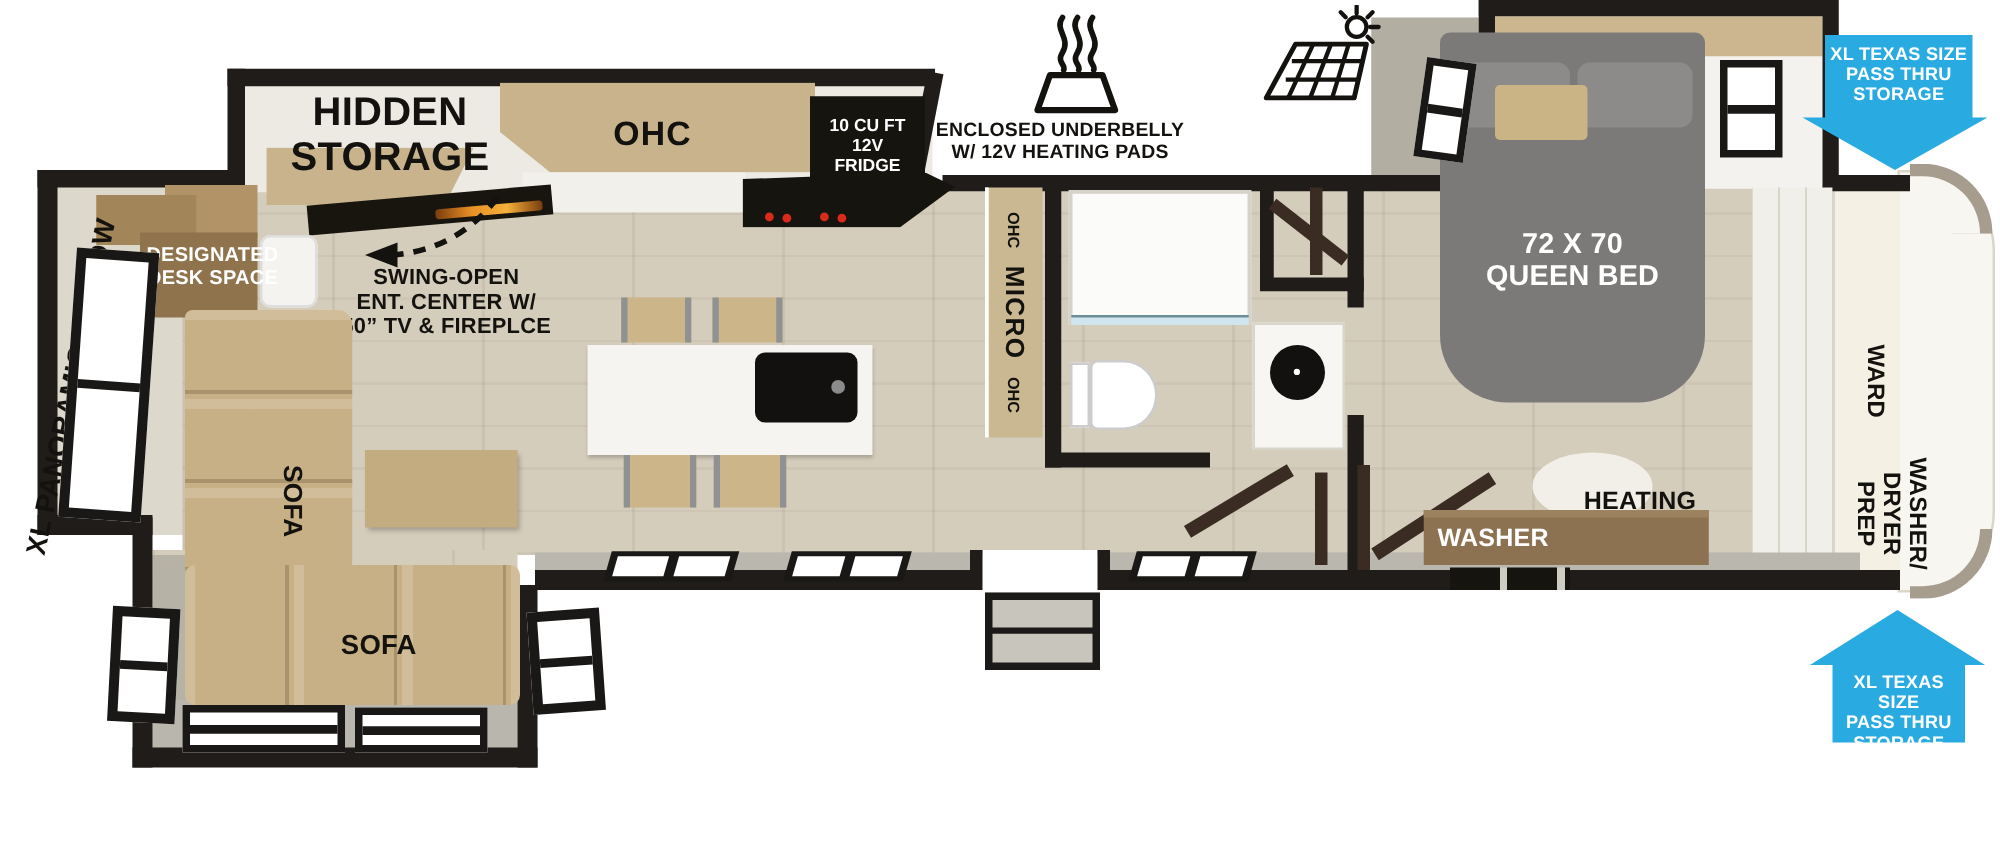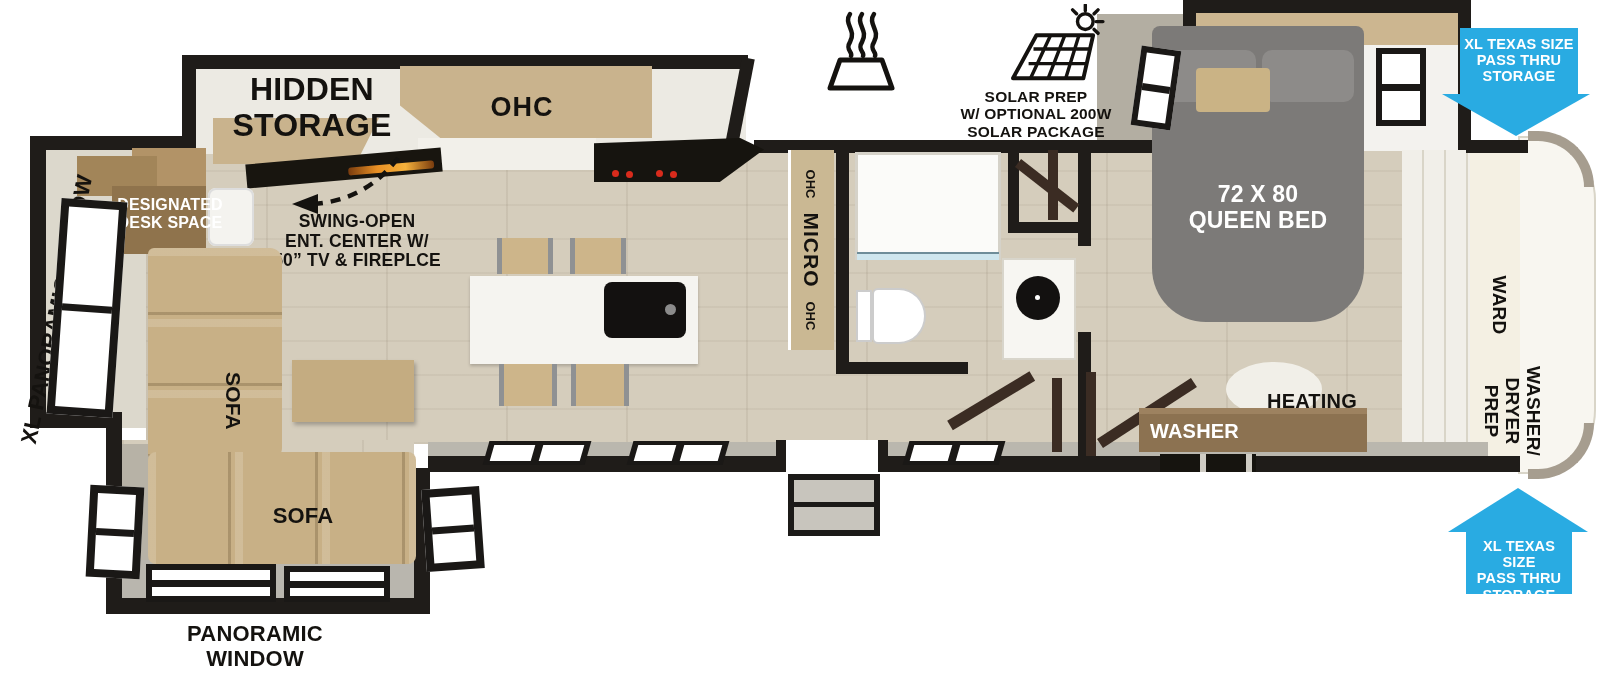--- a/index.html
+++ b/index.html
@@ -201,20 +201,23 @@
   <div class="wall cw1"></div>
   <div class="wall cw2"></div>
 
   <div class="steps"></div>
   <div class="step-line"></div>
 
   <div class="ohc-cab"></div>
   <div class="counter"></div>
   <div class="cooktop"></div>
   <div class="dots"></div>
+  <div class="fridge">10 CU FT
+12V
+FRIDGE</div>
   <div class="island"></div>
   <div class="sink"></div>
   <div class="stool st1"></div>
   <div class="stool st2"></div>
   <div class="stool st3"></div>
   <div class="stool st4"></div>
   <div class="micro-strip"></div>
   <div class="micro-label">
     <span class="sm">OHC</span>
     <span class="lg">MICRO</span>
@@ -241,41 +244,39 @@
   <div class="chair"></div>
   <div class="lbl desk-label">DESIGNATED
 DESK SPACE</div>
   <div class="lbl xl-pano-label">XL PANORAMIC WINDOW</div>
 
   <div class="sofa-v"></div>
   <div class="sofa-h"></div>
   <div class="lbl sofa-label-v">SOFA</div>
   <div class="lbl sofa-label-h">SOFA</div>
   <div class="coffee-table"></div>
-  <div class="lbl pano-label">PANORAMIC
-WINDOW</div>
 
   <div class="shower"></div>
   <div class="shower-glass"></div>
   <div class="toilet-tank"></div>
   <div class="toilet-bowl"></div>
   <div class="vanity"></div>
   <div class="sink2"></div>
   <div class="door d1"></div>
   <div class="door d2"></div>
   <div class="door d3"></div>
   <div class="door d4"></div>
   <div class="door d5"></div>
   <div class="door d6"></div>
 
   <div class="bed"></div>
   <div class="pillow pil-l"></div>
   <div class="pillow pil-r"></div>
   <div class="pil-tan"></div>
-  <div class="lbl bed-label">72 X 80
+  <div class="lbl bed-label">72 X 70
 QUEEN BED</div>
   <div class="ottoman"></div>
   <div class="lbl ottoman-label">HEATING</div>
   <div class="dresser"></div>
   <div class="lbl dresser-label">WASHER</div>
   <div class="bed-steps"></div>
   <div class="lbl ward-label">WARD</div>
   <div class="lbl wd-label">WASHER/
 DRYER
 PREP</div>
@@ -313,29 +314,28 @@
       <div class="pane p1"></div>
       <div class="pane p2"></div>
     </div>
 
   <svg class="heat-icon" viewBox="0 0 86 86">
     <path d="M22 52 L64 52 L74 80 L12 80 Z" fill="none" stroke="#14120f" stroke-width="5" stroke-linejoin="round"></path>
     <path d="M32 6 C25 16 39 22 32 34 C27 42 35 44 33 48" fill="none" stroke="#14120f" stroke-width="4.5" stroke-linecap="round"></path>
     <path d="M44 6 C37 16 51 22 44 34 C39 42 47 44 45 48" fill="none" stroke="#14120f" stroke-width="4.5" stroke-linecap="round"></path>
     <path d="M56 6 C49 16 63 22 56 34 C51 42 59 44 57 48" fill="none" stroke="#14120f" stroke-width="4.5" stroke-linecap="round"></path>
   </svg>
+  <div class="lbl underbelly-label">ENCLOSED UNDERBELLY
+W/ 12V HEATING PADS</div>
   <svg class="solar-icon" viewBox="0 0 110 90">
     <circle cx="86" cy="18" r="8" fill="none" stroke="#14120f" stroke-width="3.5"></circle>
     <path d="M86 7 V1 M95 10 l4 -4 M97 18 h7 M95 26 l4 4 M77 10 l-4 -4" fill="none" stroke="#14120f" stroke-width="3.5" stroke-linecap="round"></path>
     <path d="M36 32 L94 32 L84 76 L12 76 Z" fill="none" stroke="#14120f" stroke-width="4" stroke-linejoin="round"></path>
     <path d="M33 46 H91 M28 61 H87 M50.5 32 L30 76 M65 32 L48 76 M79.5 32 L66 76" fill="none" stroke="#14120f" stroke-width="3.5"></path>
   </svg>
-  <div class="lbl solar-label">SOLAR PREP
-W/ OPTIONAL 200W
-SOLAR PACKAGE</div>
 
   <div class="pt-top-rect"></div>
   <div class="pt-top-tri"></div>
   <div class="lbl pt-top-label">XL TEXAS SIZE
 PASS THRU
 STORAGE</div>
   <div class="pt-bot-tri"></div>
   <div class="pt-bot-rect"></div>
   <div class="lbl pt-bot-label">XL TEXAS SIZE
 PASS THRU

